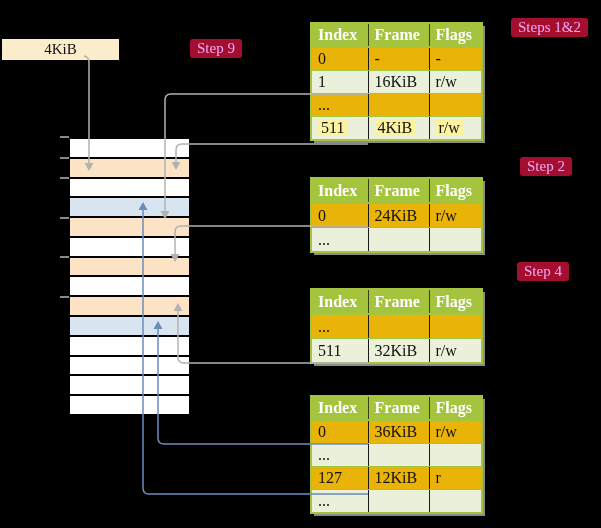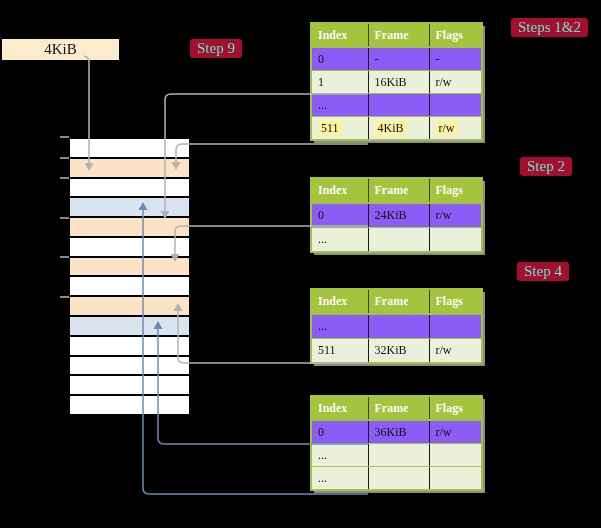--- a/index.html
+++ b/index.html
@@ -6,37 +6,37 @@
   #stage{position:relative;width:601px;height:528px;background:#000;overflow:hidden;
          font-family:"Liberation Serif",serif;-webkit-font-smoothing:antialiased;}
 
   
   .box4kib{position:absolute;left:2px;top:39px;width:117px;height:21px;
            background:var(--wheat);color:#111;font-size:15px;
            display:flex;align-items:center;justify-content:center;}
 
   
   .badge{position:absolute;height:19px;padding:0 7px;background:var(--badge-red);
-         color:#5eead4;font-size:15px;line-height:19px;border-radius:3px;white-space:nowrap;}
+         color:#f0abfc;font-size:15px;line-height:19px;border-radius:3px;white-space:nowrap;}
   #badge-step0 {left:190px;top:39px;}
   #badge-steps12{left:511px;top:18px;}
   #badge-step3 {left:520px;top:157px;}
   #badge-step4 {left:517px;top:262px;text-align:right;}
 
   
   .memcol{position:absolute;left:69px;top:138px;width:121px;height:277px;
           display:flex;flex-direction:column;border:1px solid #000;box-sizing:border-box;}
   .mrow{flex:1;background:#fff;border-bottom:2px solid #000;}
   .mrow:last-child{border-bottom:none;}
   .mrow.orange{background:var(--mem-orange);}
   .mrow.blue{background:var(--mem-blue);}
   .tick{position:absolute;left:60px;width:9px;height:2px;background:#8a8a8a;}
 
   
-  .pt{position:absolute;border-collapse:collapse;background:#8b5cf6;font-size:12px;
+  .pt{position:absolute;border-collapse:collapse;background:#eab308;font-size:16px;
       box-shadow:3px 3px 0 -1px #8c8c8c;border:2px solid var(--table-green);}
   .pt th{background:var(--table-green);color:#fff;font-weight:bold;text-align:left;
          padding:0 4px 0 6px;border-top:2px solid var(--table-green);
          border-bottom:2px solid var(--table-green);
          border-left:1px solid #404040;border-right:1px solid #3a4215;}
   .pt th:first-child{border-left:2px solid var(--table-green);}
   .pt th:last-child{border-right:2px solid var(--table-green);}
   .pt td{padding:0 4px 0 6px;color:#111;
          border-top:1.5px solid var(--table-green);border-bottom:1.5px solid var(--table-green);
          border-left:1px solid #1a1a1a;border-right:1px solid #1a1a1a;}
@@ -199,20 +199,25 @@
       <tr>
         <td>0</td>
         <td>36KiB</td>
         <td>r/w</td>
       </tr>
       <tr class="alt">
         <td>...</td>
         <td></td>
         <td></td>
       </tr>
+      <tr>
+        <td>127</td>
+        <td>12KiB</td>
+        <td>r</td>
+      </tr>
       <tr class="alt">
         <td>...</td>
         <td></td>
         <td></td>
       </tr>
     </tbody>
   </table>
 
   <svg id="wires" width="601" height="528" viewBox="0 0 601 528">
     <g stroke="#b2b2b2" stroke-width="1.5" fill="none">

